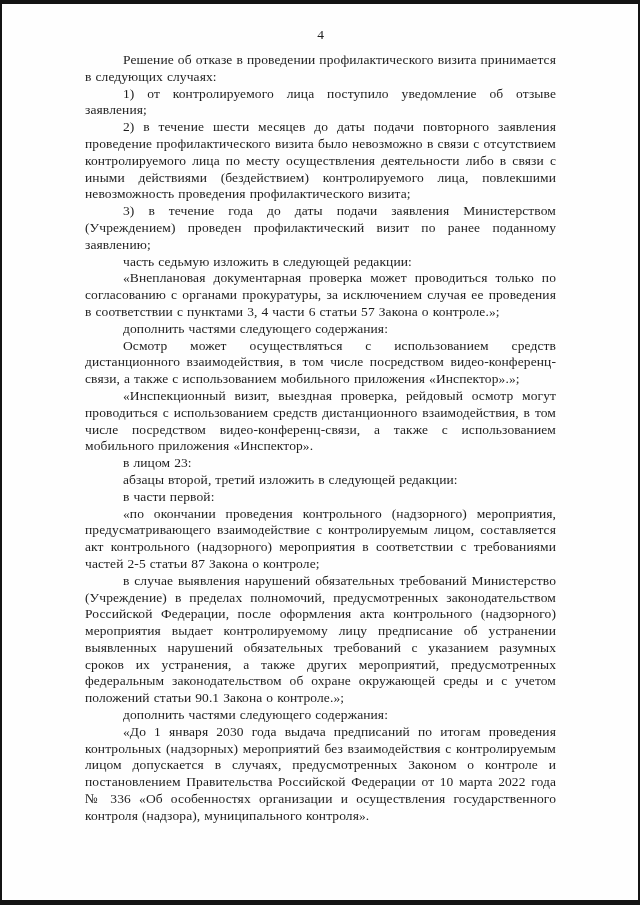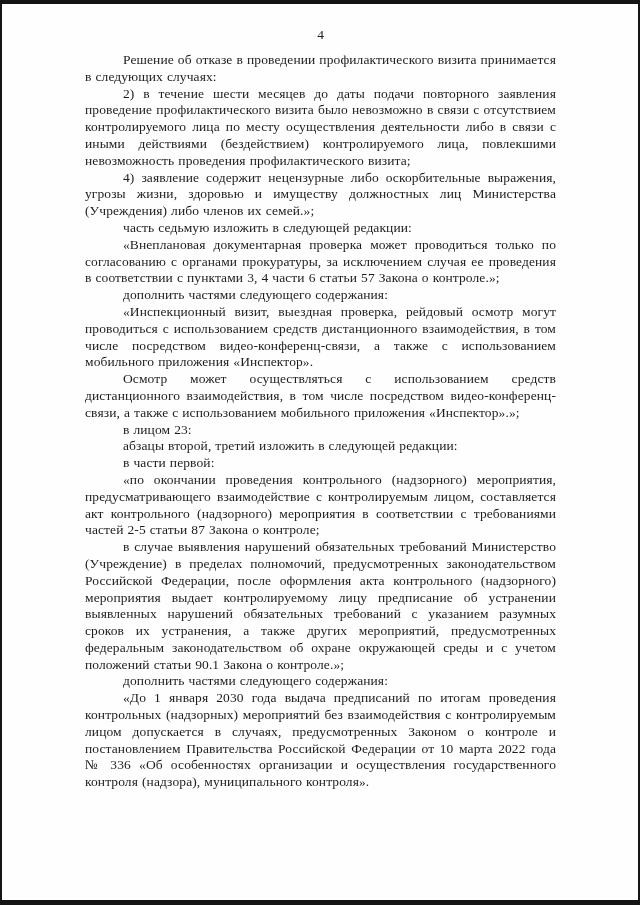--- a/index.html
+++ b/index.html
@@ -51,27 +51,28 @@
 <div class="scan-page">
   <div class="edge edge-top"></div>
   <div class="edge edge-bottom"></div>
   <div class="edge edge-left"></div>
   <div class="edge edge-right"></div>
 
   <div class="doc-content">
     <div class="page-number">4</div>
     <div id="doc-body">
         <p class="para">Решение об отказе в проведении профилактического визита принимается в следующих случаях:</p>
+        <p class="para">1) от контролируемого лица поступило уведомление об отзыве заявления;</p>
         <p class="para">2) в течение шести месяцев до даты подачи повторного заявления проведение профилактического визита было невозможно в связи с отсутствием контролируемого лица по месту осуществления деятельности либо в связи с иными действиями (бездействием) контролируемого лица, повлекшими невозможность проведения профилактического визита;</p>
-        <p class="para">4) заявление содержит нецензурные либо оскорбительные выражения, угрозы жизни, здоровью и имуществу должностных лиц Министерства (Учреждения) либо членов их семей.»;</p>
+        <p class="para">3) в течение года до даты подачи заявления Министерством (Учреждением) проведен профилактический визит по ранее поданному заявлению;</p>
         <p class="para">часть седьмую изложить в следующей редакции:</p>
         <p class="para">«Внеплановая документарная проверка может проводиться только по согласованию с органами прокуратуры, за исключением случая ее проведения в соответствии с пунктами 3, 4 части 6 статьи 57 Закона о контроле.»;</p>
         <p class="para">дополнить частями следующего содержания:</p>
+        <p class="para">Осмотр может осуществляться с использованием средств дистанционного взаимодействия, в том числе посредством видео-конференц-связи, а также с использованием мобильного приложения «Инспектор».»;</p>
         <p class="para">«Инспекционный визит, выездная проверка, рейдовый осмотр могут проводиться с использованием средств дистанционного взаимодействия, в том числе посредством видео-конференц-связи, а также с использованием мобильного приложения «Инспектор».</p>
-        <p class="para">Осмотр может осуществляться с использованием средств дистанционного взаимодействия, в том числе посредством видео-конференц-связи, а также с использованием мобильного приложения «Инспектор».»;</p>
         <p class="para">в лицом 23:</p>
         <p class="para">абзацы второй, третий изложить в следующей редакции:</p>
         <p class="para">в части первой:</p>
         <p class="para">«по окончании проведения контрольного (надзорного) мероприятия, предусматривающего взаимодействие с контролируемым лицом, составляется акт контрольного (надзорного) мероприятия в соответствии с требованиями частей 2-5 статьи 87 Закона о контроле;</p>
         <p class="para">в случае выявления нарушений обязательных требований Министерство (Учреждение) в пределах полномочий, предусмотренных законодательством Российской Федерации, после оформления акта контрольного (надзорного) мероприятия выдает контролируемому лицу предписание об устранении выявленных нарушений обязательных требований с указанием разумных сроков их устранения, а также других мероприятий, предусмотренных федеральным законодательством об охране окружающей среды и с учетом положений статьи 90.1 Закона о контроле.»;</p>
         <p class="para">дополнить частями следующего содержания:</p>
         <p class="para">«До 1 января 2030 года выдача предписаний по итогам проведения контрольных (надзорных) мероприятий без взаимодействия с контролируемым лицом допускается в случаях, предусмотренных Законом о контроле и постановлением Правительства Российской Федерации от 10 марта 2022 года № 336 «Об особенностях организации и осуществления государственного контроля (надзора), муниципального контроля».</p>
       </div>
   </div>
 </div>

